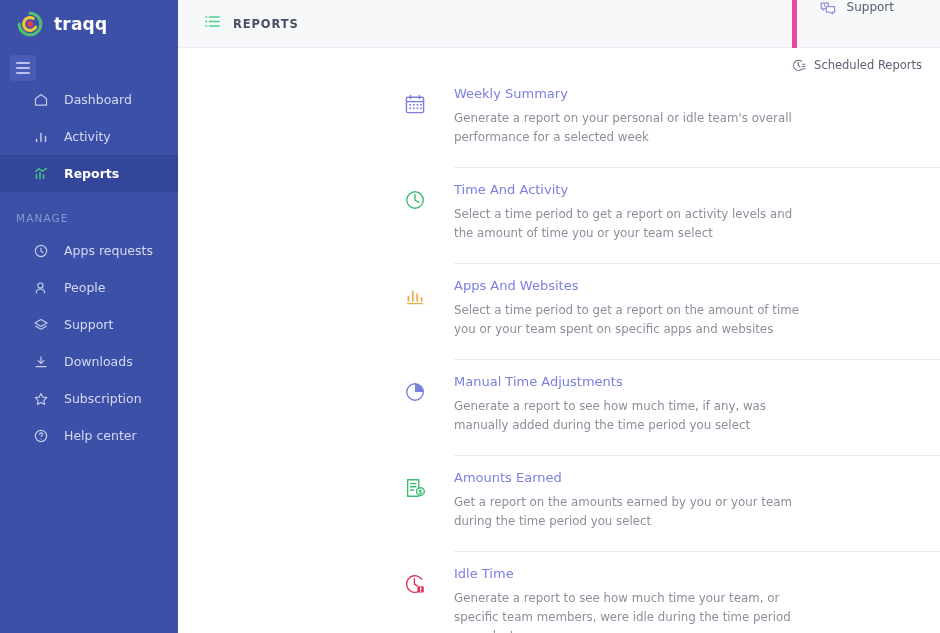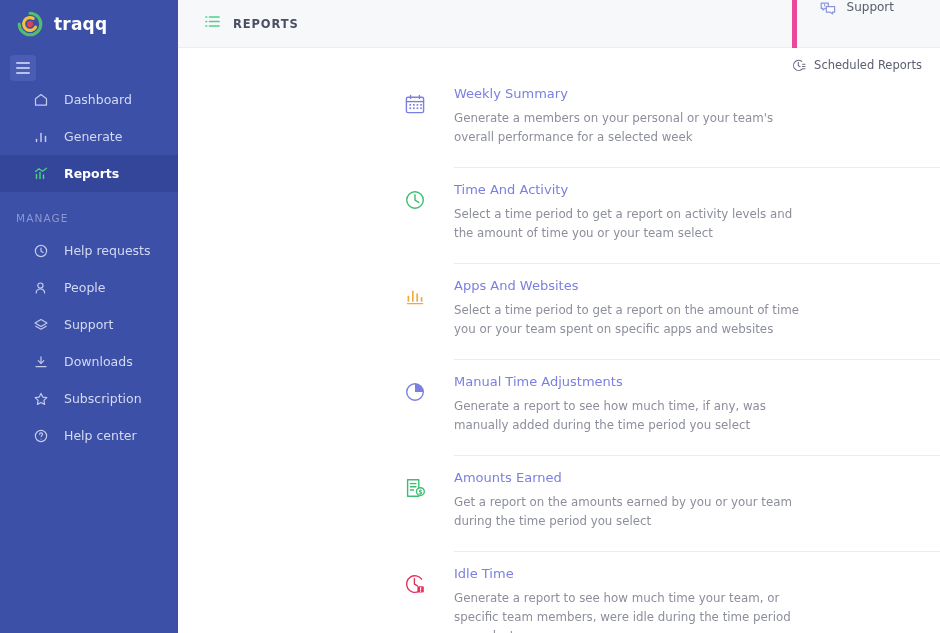--- a/index.html
+++ b/index.html
@@ -135,21 +135,21 @@
     </div>
 
     <div class="nav-item">
       <span class="nav-ico">
         <svg width="16" height="16" viewBox="0 0 16 16" stroke="#c3caea" stroke-width="1.5" stroke-linecap="round">
           <line x1="3.5" y1="10.5" x2="3.5" y2="12.5"></line>
           <line x1="8" y1="4.5" x2="8" y2="12.5"></line>
           <line x1="12.5" y1="7.5" x2="12.5" y2="12.5"></line>
         </svg>
       </span>
-      <span>Generate</span>
+      <span>Activity</span>
     </div>
 
     <div class="nav-item active">
       <span class="nav-ico">
         <svg width="16" height="16" viewBox="0 0 16 16" stroke="#4fd08a" stroke-width="1.4" fill="none" stroke-linecap="round">
           <line x1="3.5" y1="8.5" x2="3.5" y2="12.5"></line>
           <line x1="7" y1="6.5" x2="7" y2="12.5"></line>
           <line x1="10.5" y1="9" x2="10.5" y2="12.5"></line>
           <polyline points="2.5,5.5 6,2.8 9.5,5.2 13.5,2.2" stroke-width="1.2"></polyline>
         </svg>
@@ -159,21 +159,21 @@
 
     <div class="sec-label">MANAGE</div>
 
     <div class="nav-item">
       <span class="nav-ico">
         <svg width="16" height="16" viewBox="0 0 16 16" fill="none" stroke="#c3caea" stroke-width="1.2">
           <circle cx="8" cy="8" r="5.6"></circle>
             <path d="M8 5v3.2l2.1 1.3" stroke-linecap="round"></path>
         </svg>
       </span>
-      <span>Help requests</span>
+      <span>Apps requests</span>
     </div>
 
     <div class="nav-item">
       <span class="nav-ico">
         <svg width="16" height="16" viewBox="0 0 16 16" fill="none" stroke="#c3caea" stroke-width="1.2">
           <circle cx="7.4" cy="5.6" r="2.6"></circle>
             <path d="M3.2 13c0-2.5 1.9-4 4.2-4s4.2 1.5 4.2 4" stroke-linecap="round"></path>
         </svg>
       </span>
       <span>People</span>
@@ -283,21 +283,21 @@
                 <rect x="5.4" y="14.4" width="1.7" height="1.7"></rect>
                   <rect x="9" y="14.4" width="1.7" height="1.7"></rect>
                 <rect x="12.6" y="14.4" width="1.7" height="1.7"></rect>
                   <rect x="16.2" y="14.4" width="1.7" height="1.7"></rect>
               </g>
             </svg>
           </span>
         </div>
         <div class="row-body withline">
           <div class="row-title">Weekly Summary</div>
-          <div class="row-desc">Generate a members on your personal or your team's overall performance for a selected week</div>
+          <div class="row-desc">Generate a report on your personal or idle team's overall performance for a selected week</div>
         </div>
       </div>
 
       <div class="row">
         <div class="row-ico">
           <span>
             <svg width="22" height="22" viewBox="0 0 22 22" fill="none" stroke="#3ebd72" stroke-width="1.4">
               <circle cx="11" cy="11" r="8.3"></circle>
               <path d="M11 5.8V11l3.7 2.3" stroke-linecap="round"></path>
             </svg>

